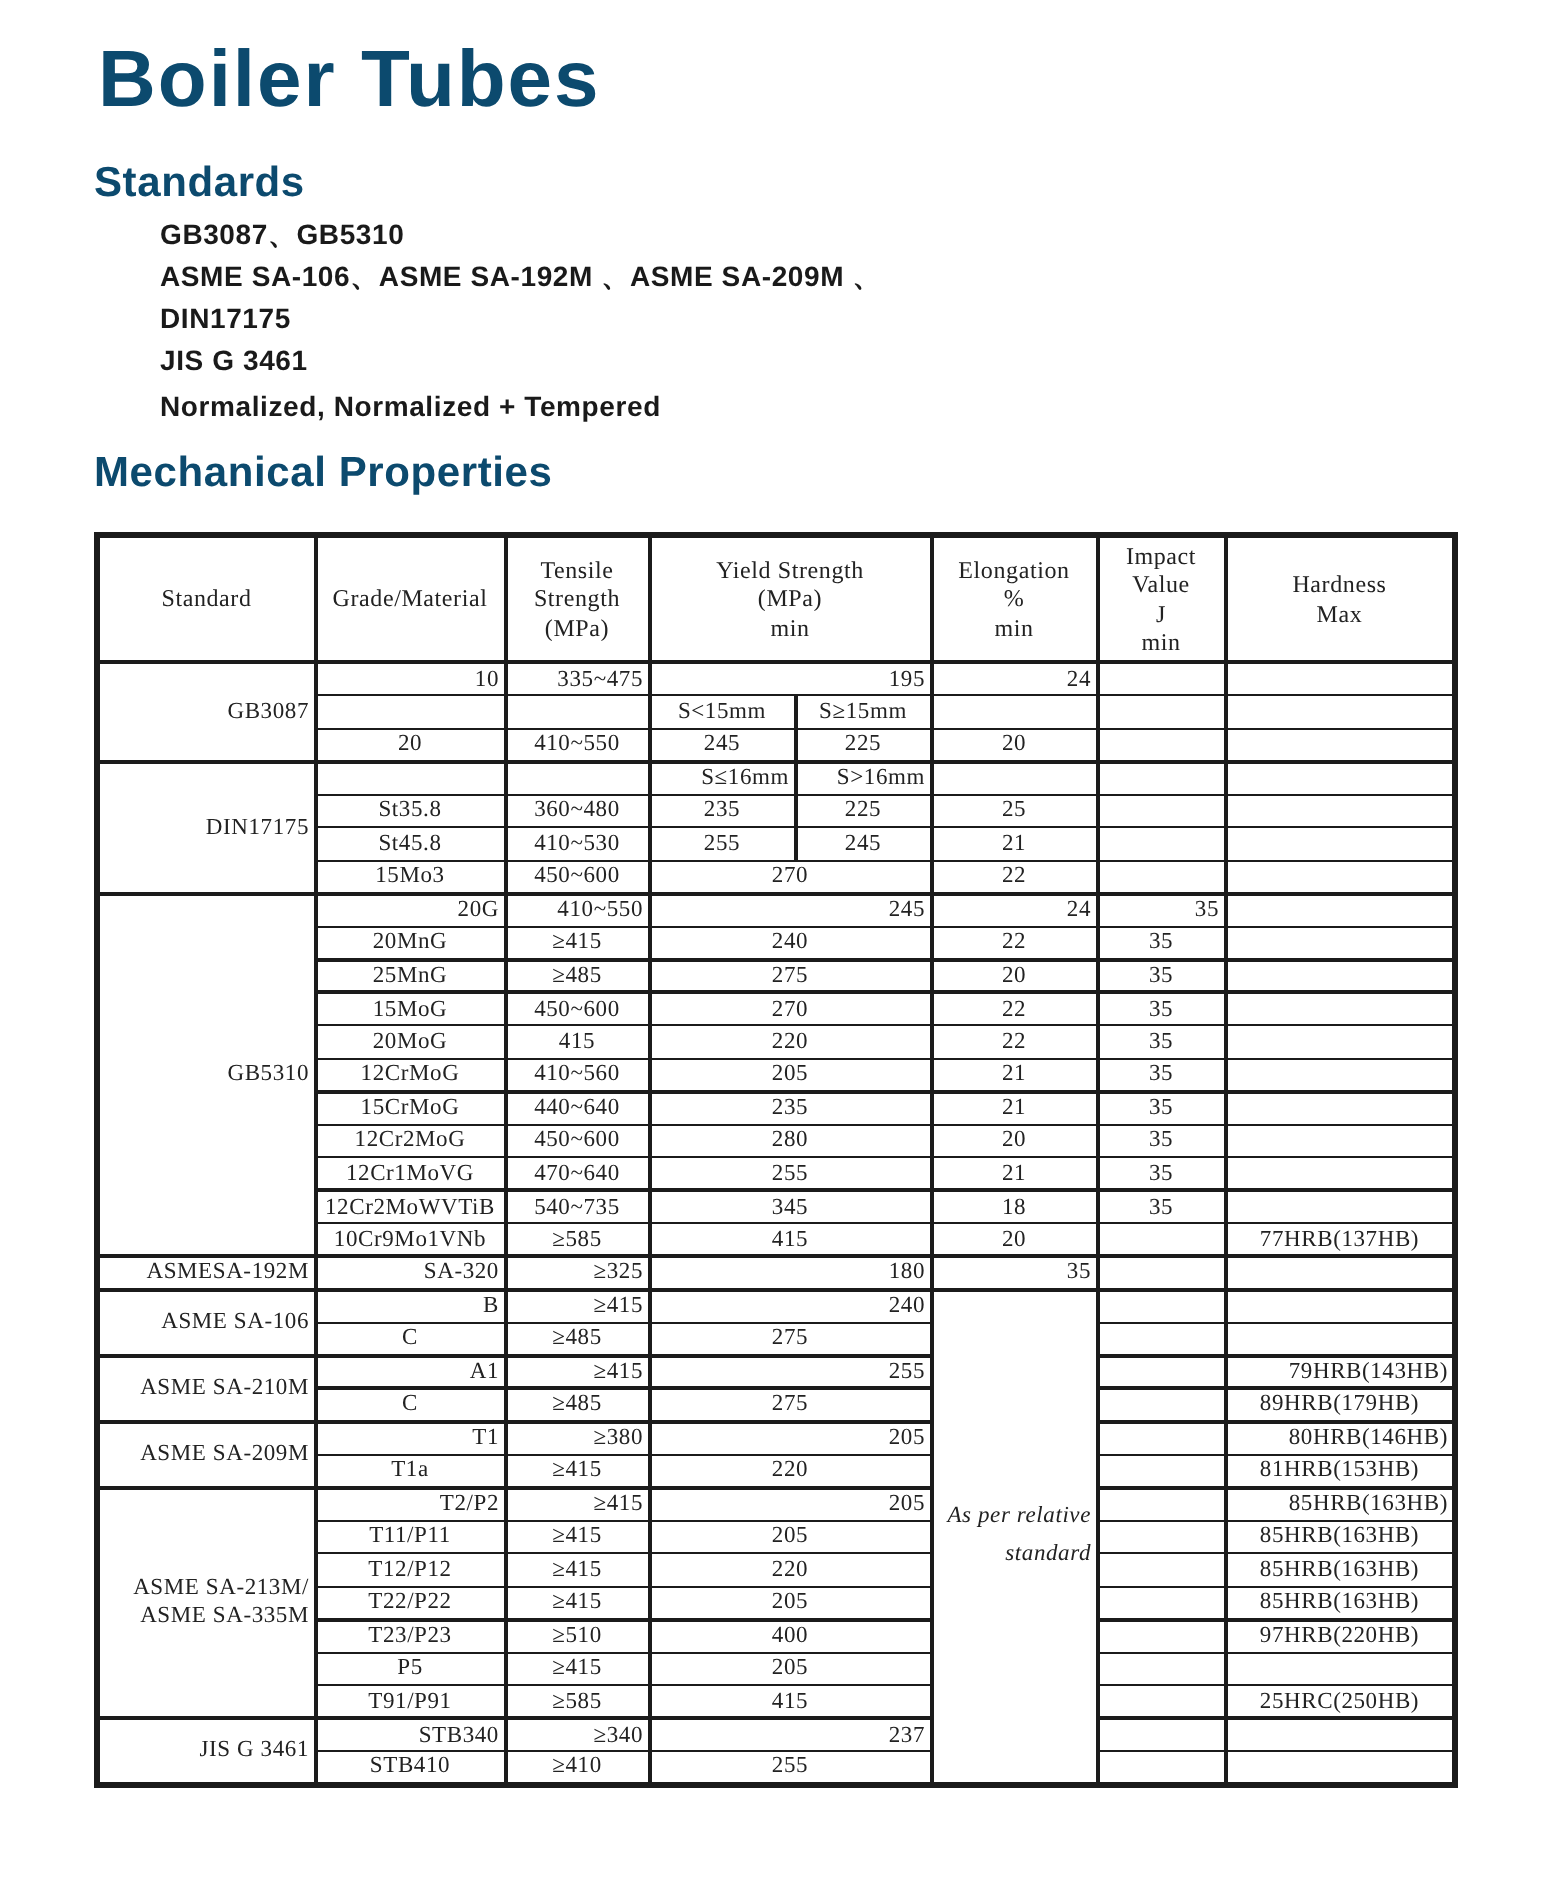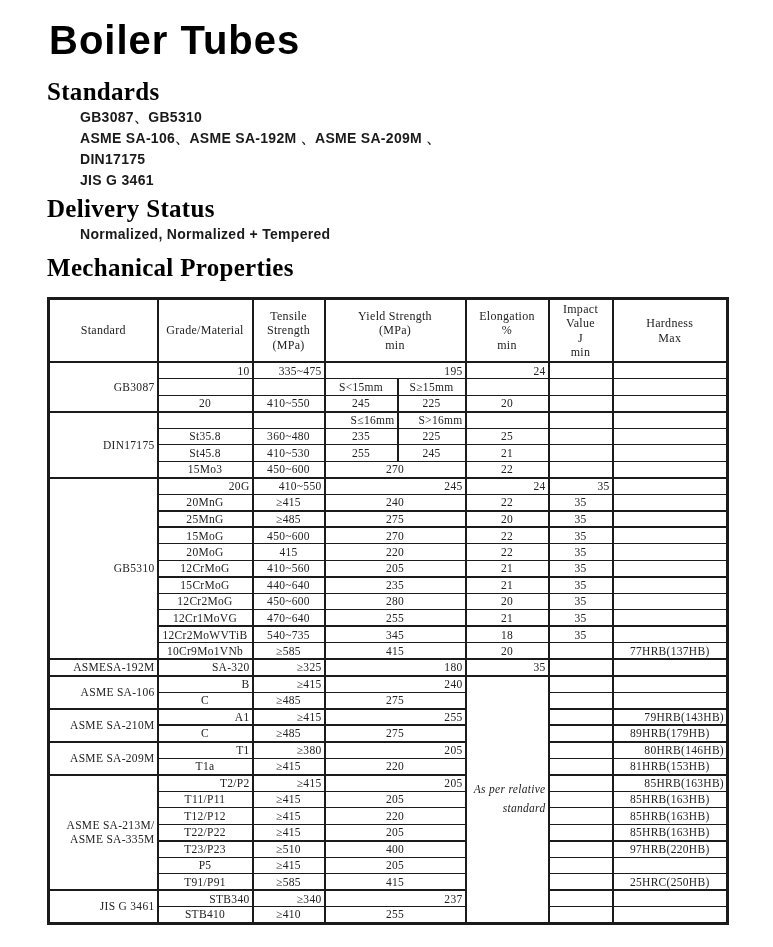--- a/index.html
+++ b/index.html
@@ -1,25 +1,25 @@
 <!DOCTYPE html>
 <html><head>
 <meta charset="utf-8">
 <style>
   html,body{margin:0;padding:0;background:#ffffff;}
   body{
     width:773px;height:947px;overflow:hidden;
     font-family:"Liberation Serif",serif;color:#1d1d1d;
   }
   .page{padding:0 0 0 47px;}
-  .h-sans{font-family:"Liberation Sans",sans-serif;font-weight:bold;color:#000000;}
+  .h-sans{font-family:"Liberation Sans",sans-serif;font-weight:bold;color:#0c4a6e;}
   h1.doc-title{
     margin:18px 0 0 2px;font-size:40px;line-height:44px;letter-spacing:1px;
   }
-  h2.sec{margin:0;font-size:25px;line-height:27px;letter-spacing:0.3px;font-family:Liberation Serif, serif;}
+  h2.sec{margin:0;font-size:21px;line-height:27px;letter-spacing:0.3px;}
   h2.sec-standards{margin-top:16px;}
   h2.sec-delivery{margin-top:4px;}
   h2.sec-mech{margin-top:9px;}
   .indent-list{margin:2px 0 0 33px;}
   .indent-list .line{
     font-family:"Liberation Sans",sans-serif;font-weight:bold;color:#1a1a1a;
     font-size:14px;line-height:21px;letter-spacing:0.3px;white-space:pre;
   }
   table.mech{
     border-collapse:collapse;table-layout:fixed;width:679px;
@@ -52,21 +52,20 @@
   <h1 class="h-sans doc-title">Boiler Tubes</h1>
 
   <h2 class="h-sans sec sec-standards">Standards</h2>
   <div class="indent-list">
     <div class="line">GB3087、GB5310</div>
     <div class="line">ASME SA-106、ASME SA-192M 、ASME SA-209M 、</div>
     <div class="line">DIN17175</div>
     <div class="line">JIS G 3461</div>
   </div>
 
-  <h2 class="h-sans sec sec-delivery">Delivery Status</h2>
   <div class="indent-list">
     <div class="line">Normalized, Normalized + Tempered</div>
   </div>
 
   <h2 class="h-sans sec sec-mech">Mechanical Properties</h2>
 
   <table class="mech">
     <colgroup>
       <col style="width:109px">
         <col style="width:95px">

